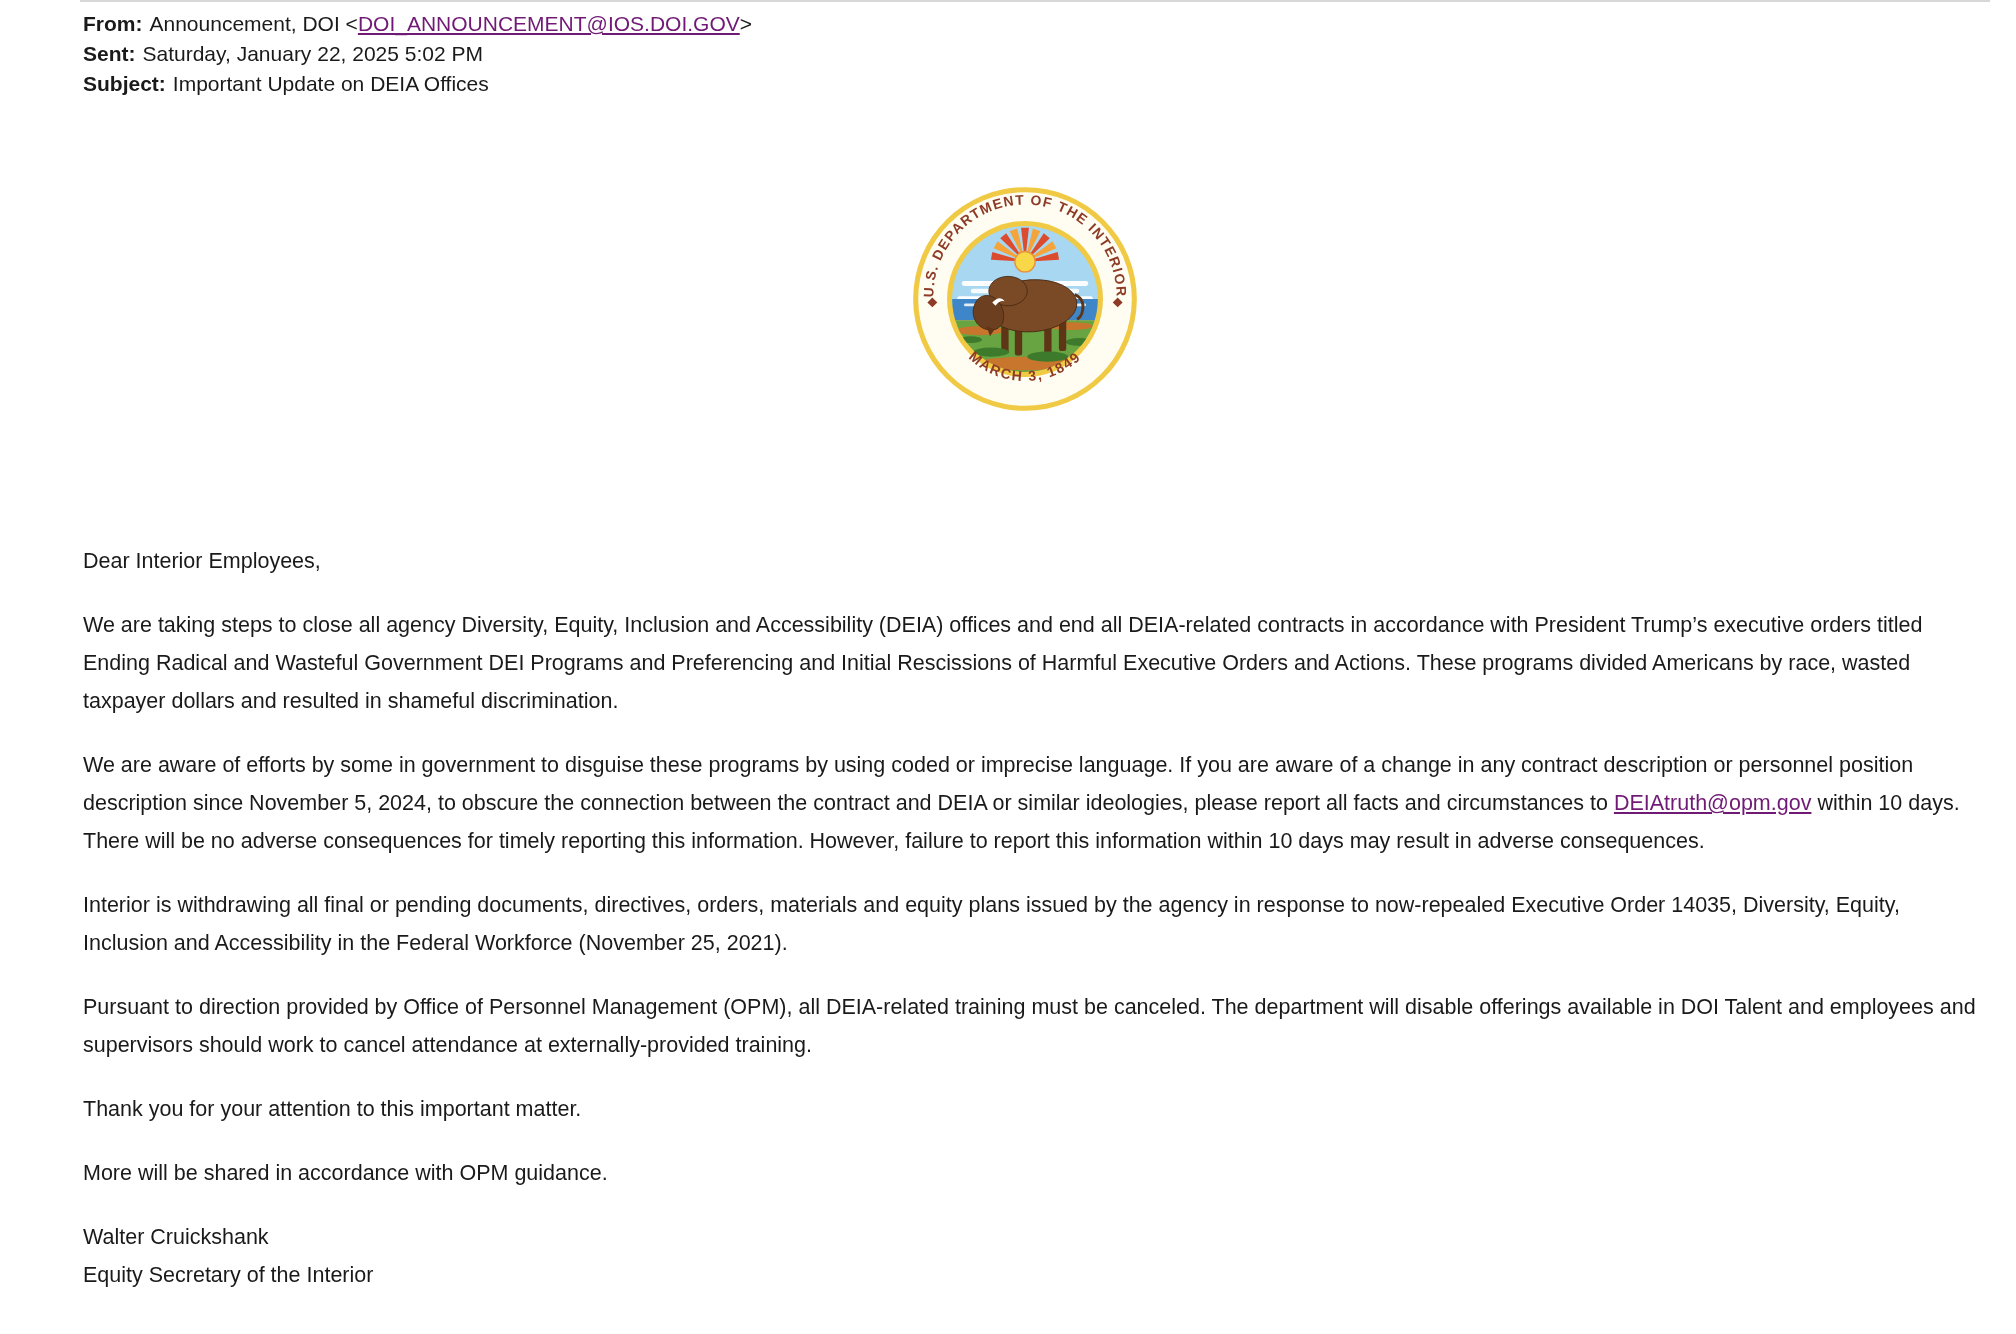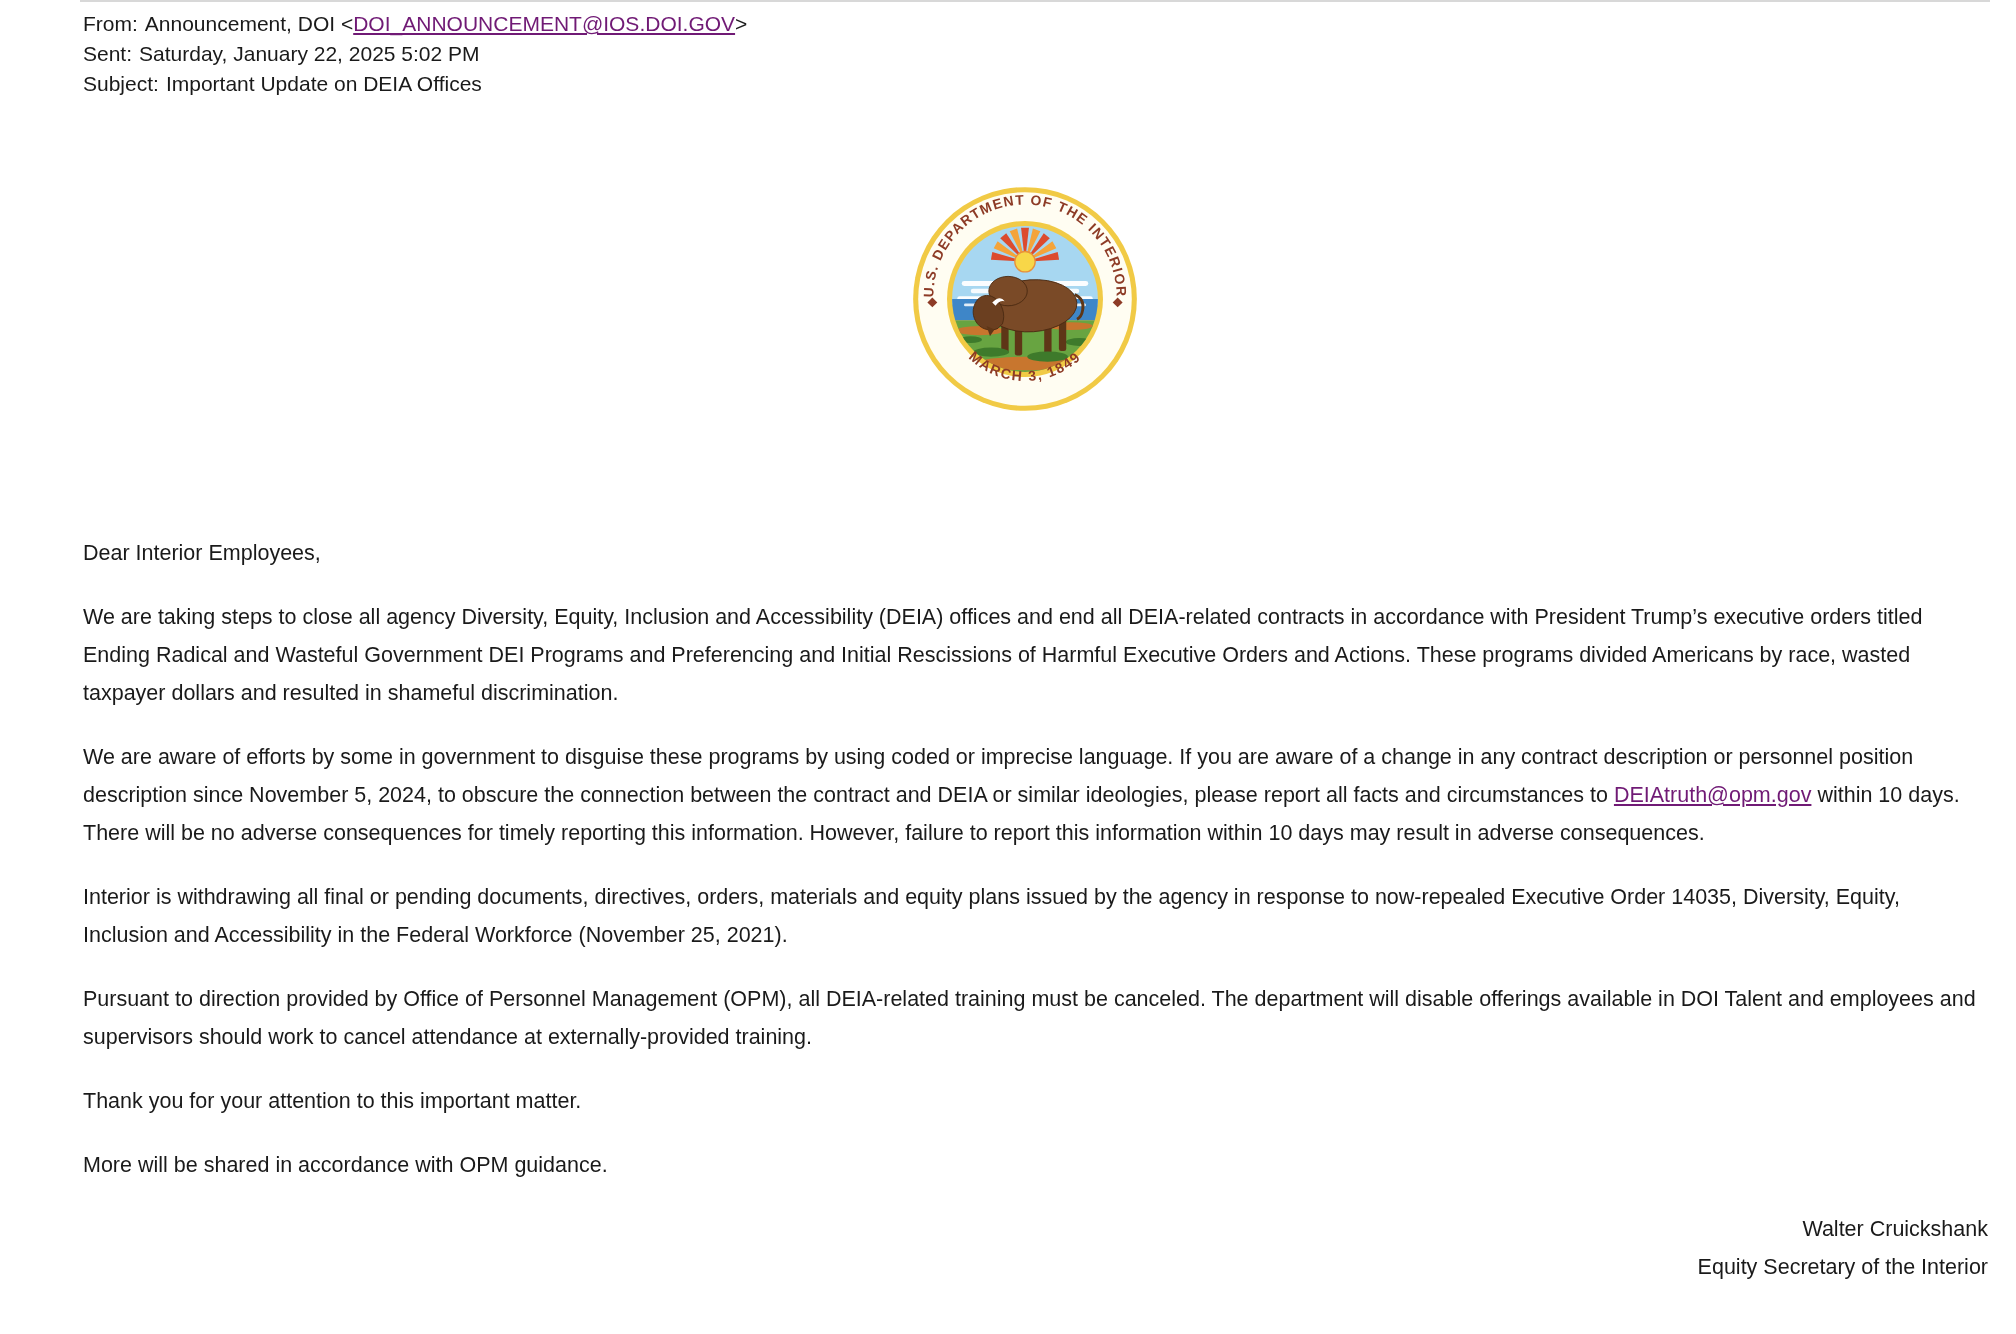--- a/index.html
+++ b/index.html
@@ -13,34 +13,34 @@
 
   .top-divider{
     position:absolute;left:80px;top:0;width:1910px;height:2px;background:#d8d8d8;
   }
 
   .email-header{
     position:absolute;left:83px;top:9px;
     font-size:21px;line-height:30px;color:#1a1a1a;
   }
   .hline{white-space:nowrap;}
-  .lbl{font-weight:normal;margin-right:7px;}
+  .lbl{font-weight:bold;margin-right:7px;}
   a.link{color:#701a75;text-decoration:underline;cursor:pointer;}
 
   .seal{
     position:absolute;left:912px;top:186px;width:226px;height:226px;
   }
   .seal text{font-family:"Liberation Sans", sans-serif;font-weight:bold;fill:#8d3b26;}
 
   .email-body{
     position:absolute;left:83px;top:534px;width:1905px;
     font-size:21.5px;line-height:38px;color:#1a1a1a;
   }
-  .email-body p{margin:0 0 26px 0;}
-  .email-body p.sig{margin-bottom:0;text-align:right;}
+  .email-body p{margin:8px 0 26px 0;}
+  .email-body p.sig{margin-bottom:0;}
   .sig span{display:block;}
 </style>
 </head>
 <body>
 
 <div class="page">
 
   <div class="top-divider"></div>
 
   <div class="email-header">

